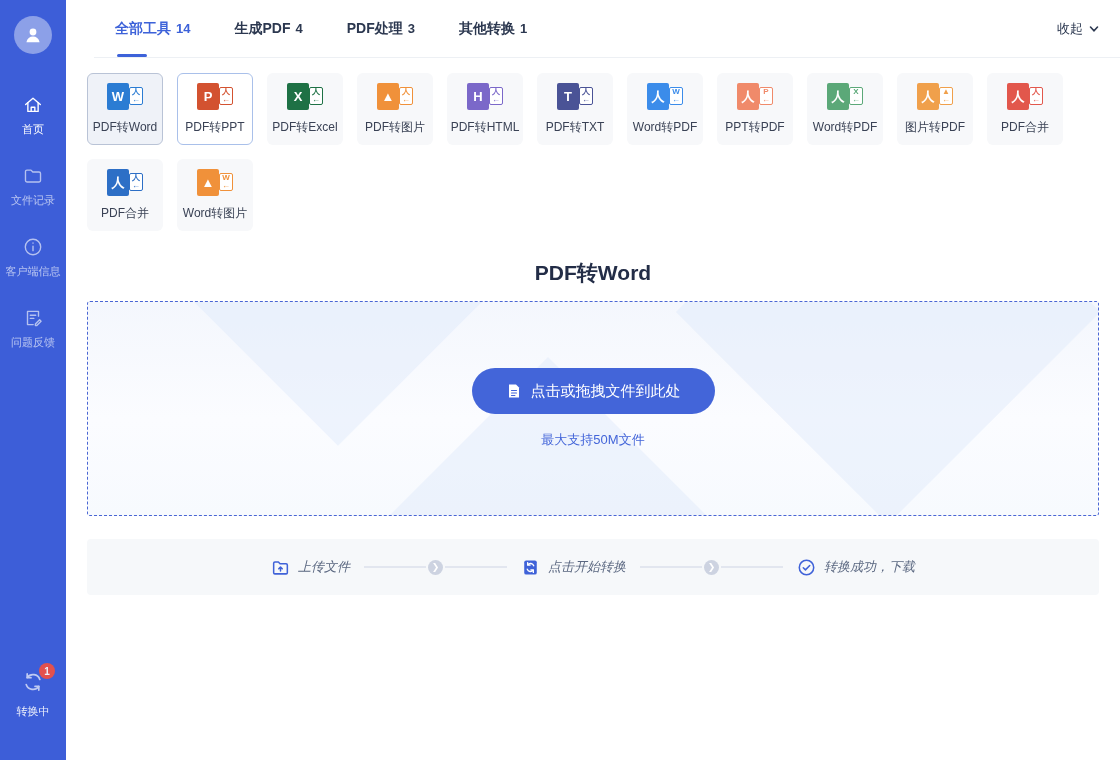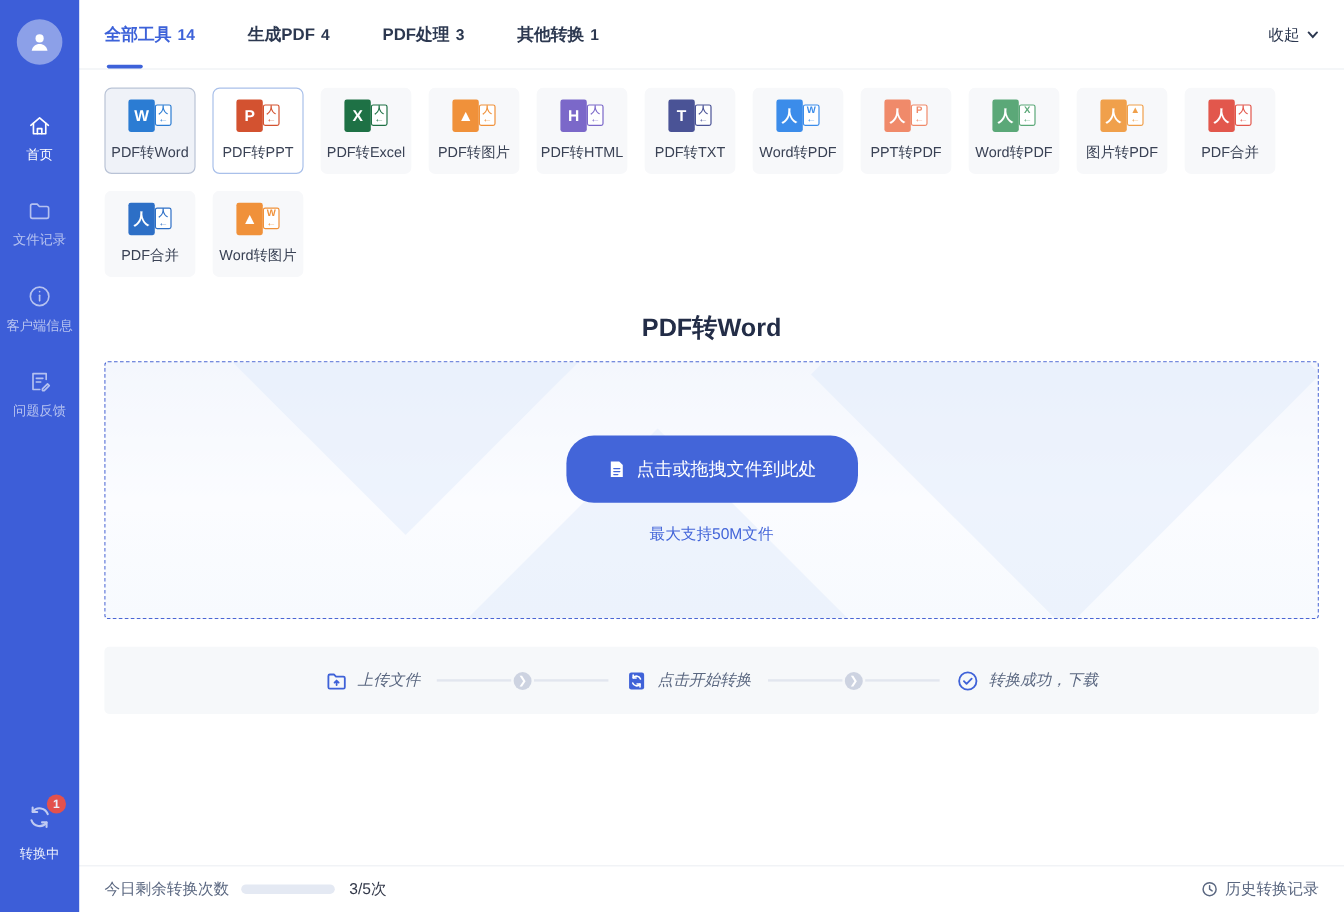--- a/index.html
+++ b/index.html
@@ -17,21 +17,21 @@
   .side-item svg { width:22px; height:22px; stroke:#fff; fill:none; stroke-width:1.5; stroke-linecap:round; stroke-linejoin:round; }
   .side-label { font-size:12px; color:#fff; white-space:nowrap; transform:scale(.92); }
   .side-bottom { position:absolute; bottom:40px; left:0; width:66px; display:flex; flex-direction:column; align-items:center; gap:5px; cursor:pointer; opacity:.9; }
   .side-bottom .iconwrap { position:relative; }
   .side-bottom svg { width:24px; height:24px; stroke:#fff; fill:none; stroke-width:1.7; stroke-linecap:round; stroke-linejoin:round; opacity:.75; }
   .badge { position:absolute; top:-7px; right:-10px; min-width:16px; height:16px; border-radius:8px; background:#F5503E; color:#fff; font-size:10px; font-weight:bold; display:flex; align-items:center; justify-content:center; padding:0 4px; }
 
   
   .main { flex:1; display:flex; flex-direction:column; background:#fff; min-width:0; }
 
-  .tabbar { height:58px; border-bottom:1px solid #EDF0F4; display:flex; align-items:center; padding:0 21px; flex-shrink:0; }
+  .tabbar { height:58px; border-bottom:1px solid #EDF0F4; display:flex; align-items:center; padding:0 21px; flex-shrink:0;margin-left:28px; }
   .tab { height:100%; display:flex; align-items:center; gap:5px; margin-right:44px; font-size:14px; font-weight:600; color:#2C3850; cursor:pointer; position:relative; }
   .tab .cnt { font-weight:700; font-size:13px; }
   .tab.active { color:#3D62D9; }
   .tab.active::after { content:""; position:absolute; left:2px; bottom:0; width:30px; height:3px; border-radius:2px; background:#3D62D9; }
   .collapse { margin-left:auto; display:flex; align-items:center; gap:6px; font-size:13px; color:#2C3850; cursor:pointer; }
   .collapse svg { width:10px; height:10px; stroke:#2C3850; fill:none; stroke-width:1.6; stroke-linecap:round; }
 
   
   .tools { padding:15px 21px 0; display:flex; flex-wrap:wrap; gap:14px; }
   .tool-card { width:76px; height:72px; background:#F7F8FA; border:1px solid transparent; border-radius:6px; display:flex; flex-direction:column; align-items:center; justify-content:center; cursor:pointer; }
@@ -46,21 +46,21 @@
   .lock-body { width:11px; height:8px; background:#fff; border-radius:1.5px; }
   .tool-label { font-size:12px; color:#3A4255; white-space:nowrap; }
 
   
   .page-title { text-align:center; margin-top:28px; font-size:21px; font-weight:700; color:#232D47; }
   .upload { margin:14px 21px 0; height:215px; border:1px dashed #4A66D4; border-radius:3px; position:relative; overflow:hidden; display:flex; flex-direction:column; align-items:center; justify-content:center; background:linear-gradient(180deg,#F4F7FD 0%, #FBFCFF 55%, #F7FAFE 100%); cursor:pointer; }
   .deco { position:absolute; background:rgba(222,232,250,.45); }
   .deco1 { width:260px; height:260px; transform:rotate(45deg); left:120px; top:-170px; }
   .deco2 { width:300px; height:300px; transform:rotate(45deg); right:60px; top:-140px; }
   .deco3 { width:280px; height:280px; transform:rotate(45deg); left:320px; bottom:-180px; }
-  .upload-btn { position:relative; z-index:1; height:56px; padding:0 34px; border:none; border-radius:23px; background:#4365D9; color:#fff; font-size:15px; font-family:inherit; display:flex; align-items:center; gap:9px; cursor:pointer; }
+  .upload-btn { position:relative; z-index:1; height:46px; padding:0 34px; border:none; border-radius:23px; background:#4365D9; color:#fff; font-size:15px; font-family:inherit; display:flex; align-items:center; gap:9px; cursor:pointer; }
   .upload-btn svg { width:16px; height:16px; }
   .upload-hint { position:relative; z-index:1; margin-top:17px; font-size:13px; color:#4365D9; }
 
   
   .steps { margin:23px 21px 0; height:56px; background:#F6F8FA; border-radius:4px; display:flex; align-items:center; justify-content:center; }
   .step { display:flex; align-items:center; gap:8px; }
   .step svg { width:19px; height:19px; }
   .step-label { font-size:13px; color:#5A6780;font-style:italic; }
   .connector { display:flex; align-items:center; margin:0 14px; }
   .connector .line { width:62px; height:2px; background:#E2E6EF; }
@@ -345,29 +345,15 @@
   </div>
         <div class="step">
     <svg viewBox="0 0 20 20">
             <circle cx="10" cy="10" r="7.6" fill="none" stroke="#3F62D8" stroke-width="1.6"></circle>
             <path d="M6.6 10.2l2.3 2.3 4.5-4.6" fill="none" stroke="#3F62D8" stroke-width="1.6" stroke-linecap="round" stroke-linejoin="round"></path>
           </svg>
     <span class="step-label">转换成功，下载</span>
   </div>
       </div>
 
-    <div class="footer">
-      <span class="quota-label">今日剩余转换次数</span>
-      <span class="progress">
-        <span class="progress-fill" id="progress-fill" style="width: 72%; background: rgb(245, 154, 62);"></span>
-      </span>
-      <span class="quota-value">3/5次</span>
-      <div class="history">
-        <svg viewBox="0 0 16 16">
-          <circle cx="8" cy="8" r="6.2"></circle>
-            <path d="M8 4.8V8l2.4 1.6"></path>
-        </svg>
-        <span>历史转换记录</span>
-      </div>
-    </div>
 
   </main>
 </div>
 
 </body></html>

